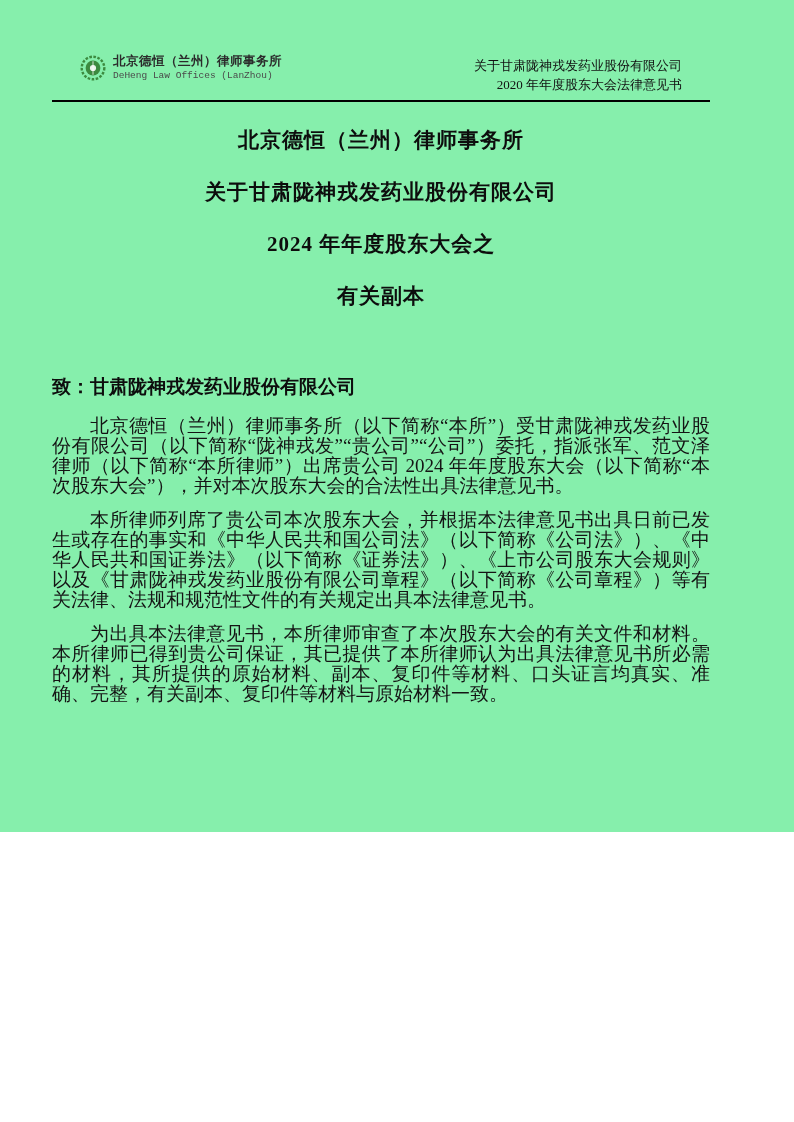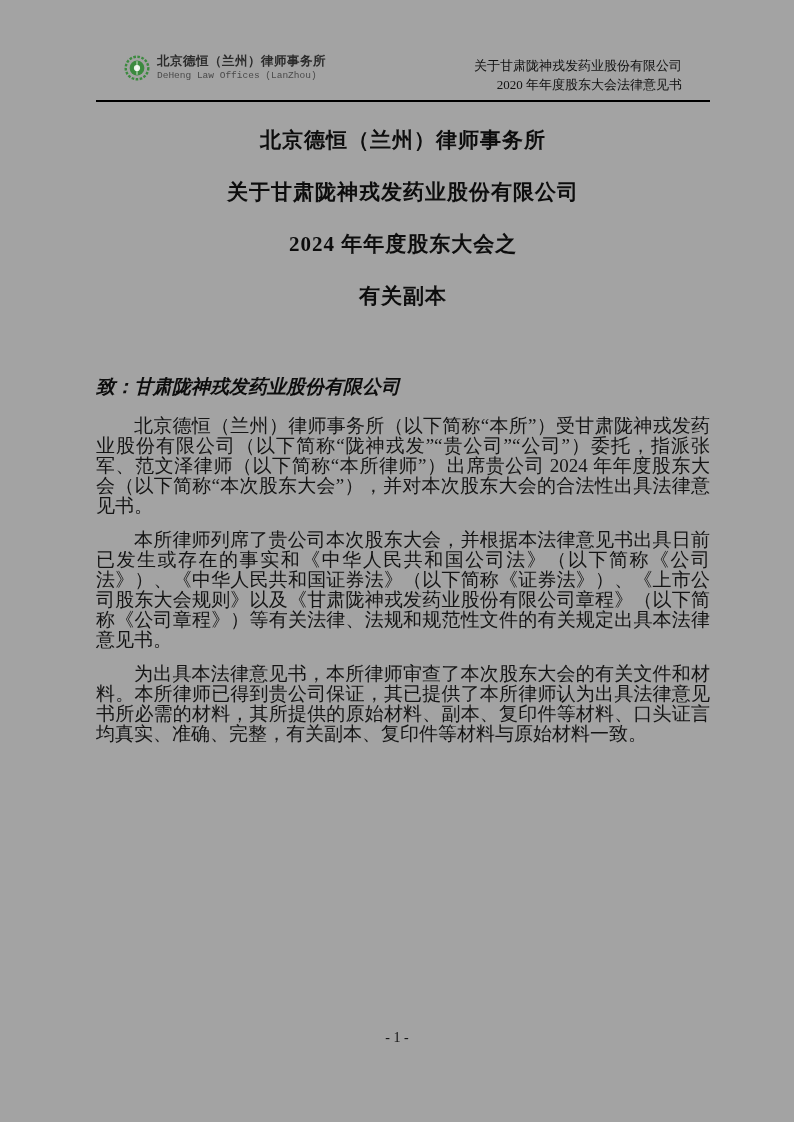--- a/index.html
+++ b/index.html
@@ -1,26 +1,26 @@
 <!DOCTYPE html>
 <html><head>
 <meta charset="utf-8">
 <style>
   * { box-sizing: border-box; }
   html, body { margin: 0; padding: 0; background: #ffffff; }
   .page {
     position: relative;
     width: 794px;
-    height: 1122px;
+    height: 832px;
     margin: 0 auto;
-    background: #a3a3a3;
+    background: #86efac;
     outline: 1px solid #e3e3e3;
     font-family: "Liberation Serif", "DejaVu Serif", serif;
     color: #141414;
-    padding: 48px 84px 0 96px;
+    padding: 48px 84px 0 52px;
     overflow: hidden;
   }
 
   
   .header {
     display: flex;
     justify-content: space-between;
     align-items: flex-start;
     padding: 6px 28px 0 28px;
     height: 48px;
@@ -65,21 +65,20 @@
     color: #0d0d0d;
   }
 
   
   .addressee {
     margin: 64px 0 0 0;
     font-size: 19px;
     font-weight: bold;
     line-height: 30px;
     color: #0d0d0d;
-    font-style: italic;
   }
   .body-para {
     margin: 14px 0 0 0;
     font-size: 19px;
     line-height: 20px;
     text-align: justify;
     text-indent: 2em;
     color: #141414;
   }
 

